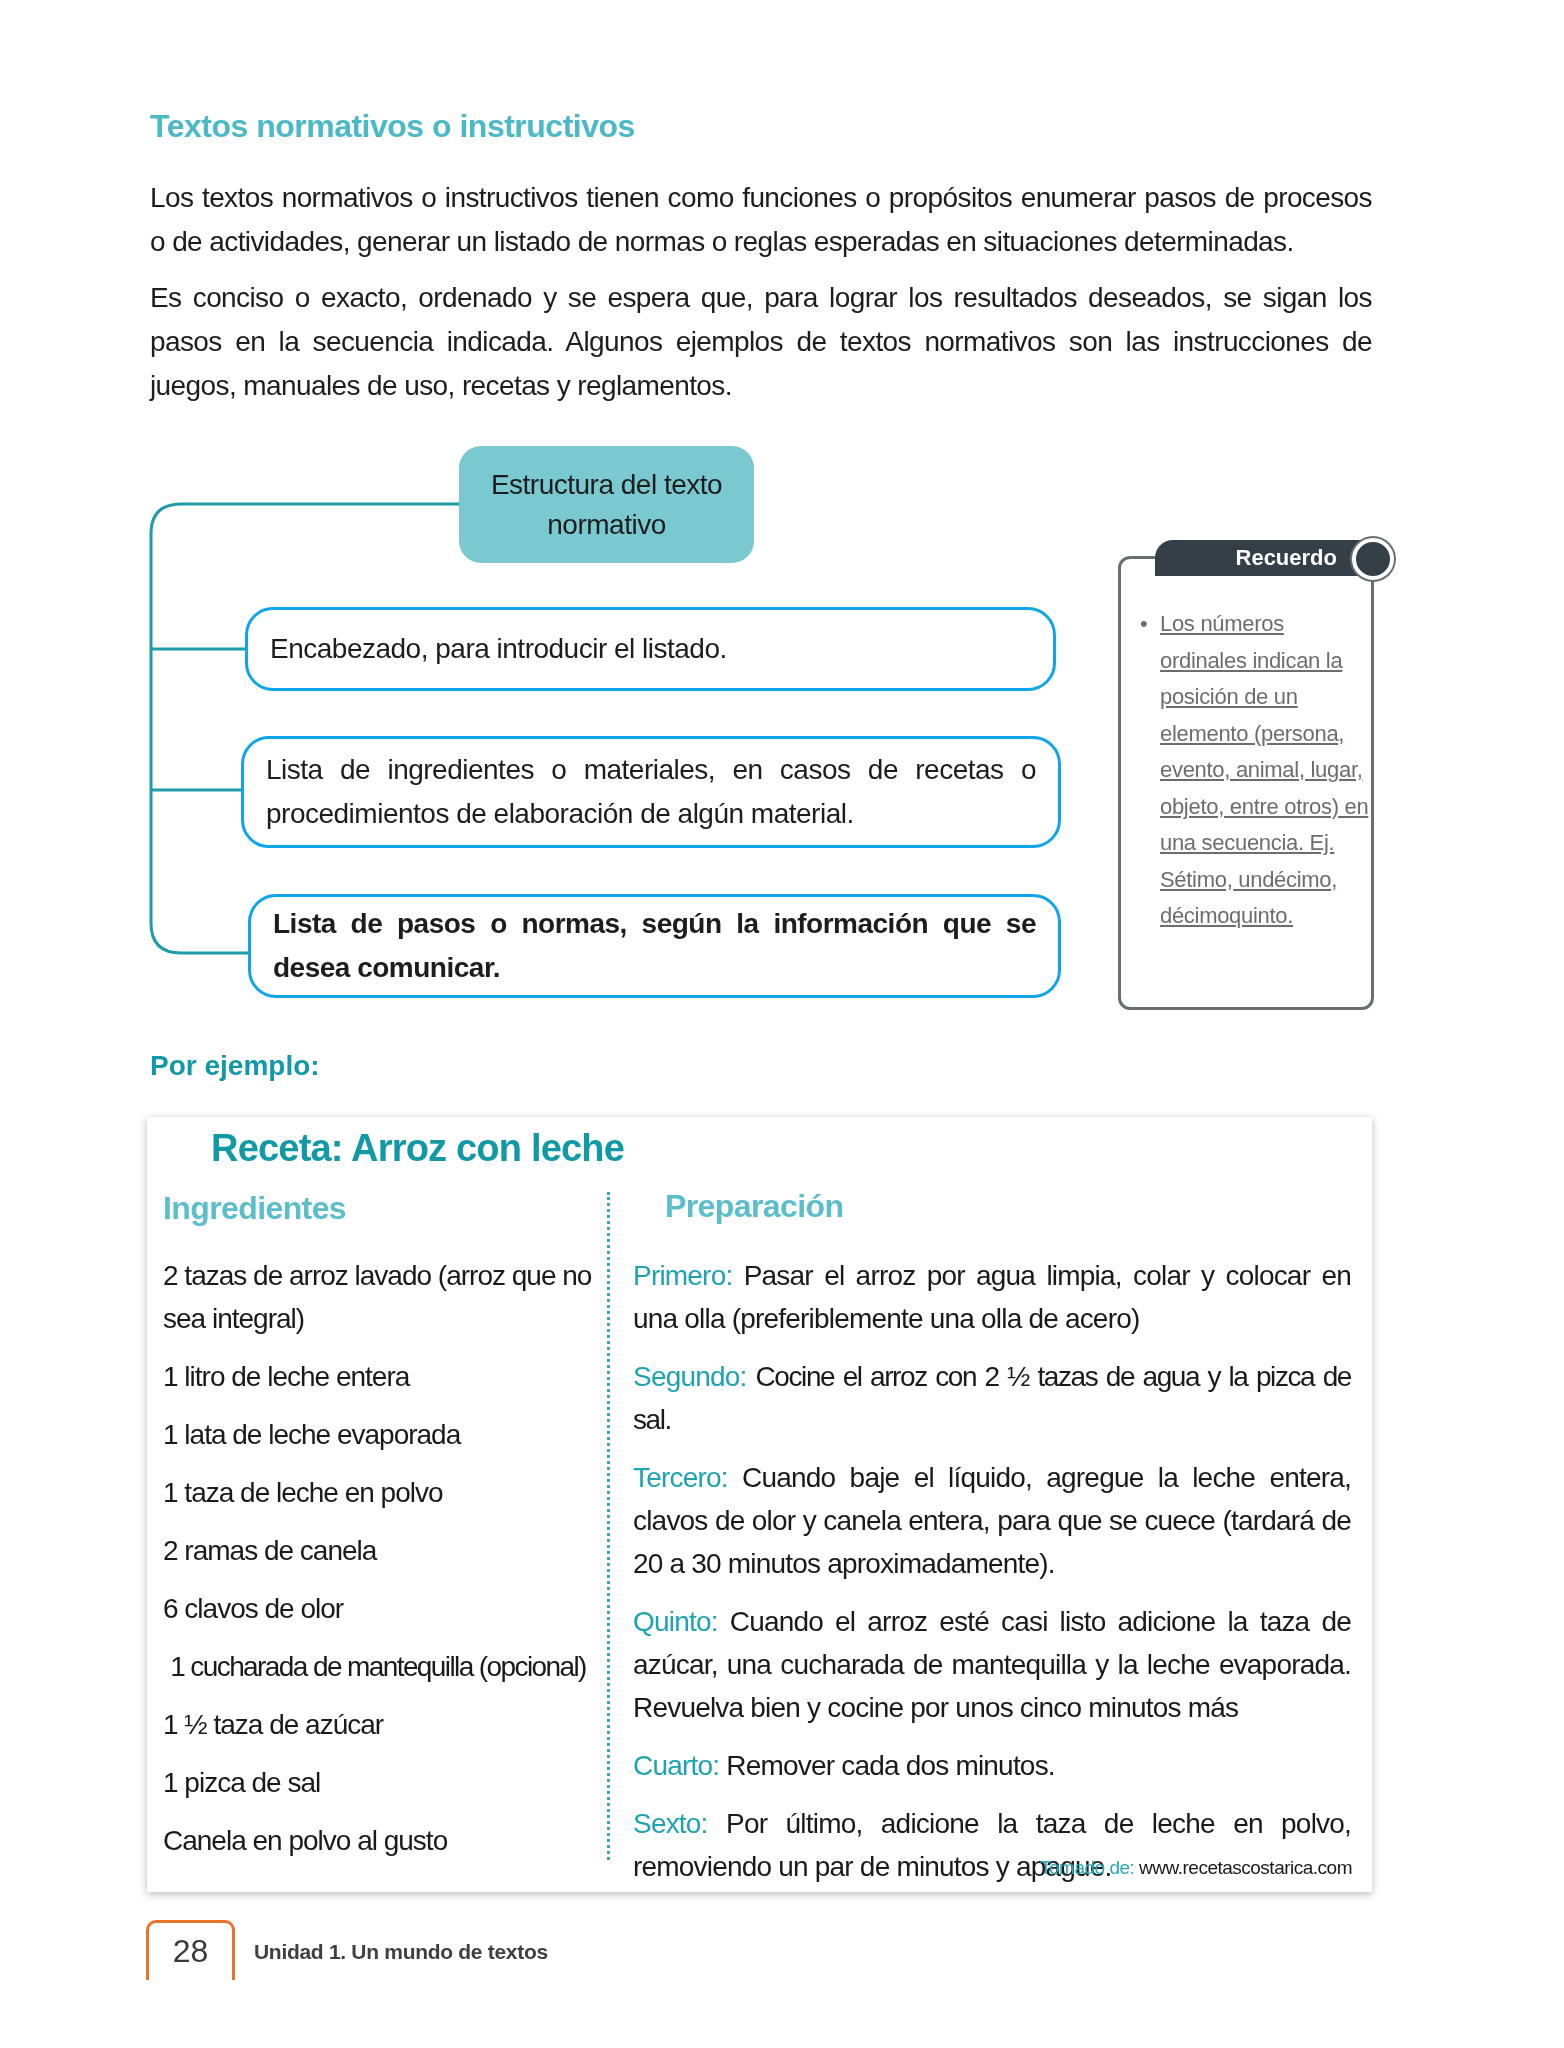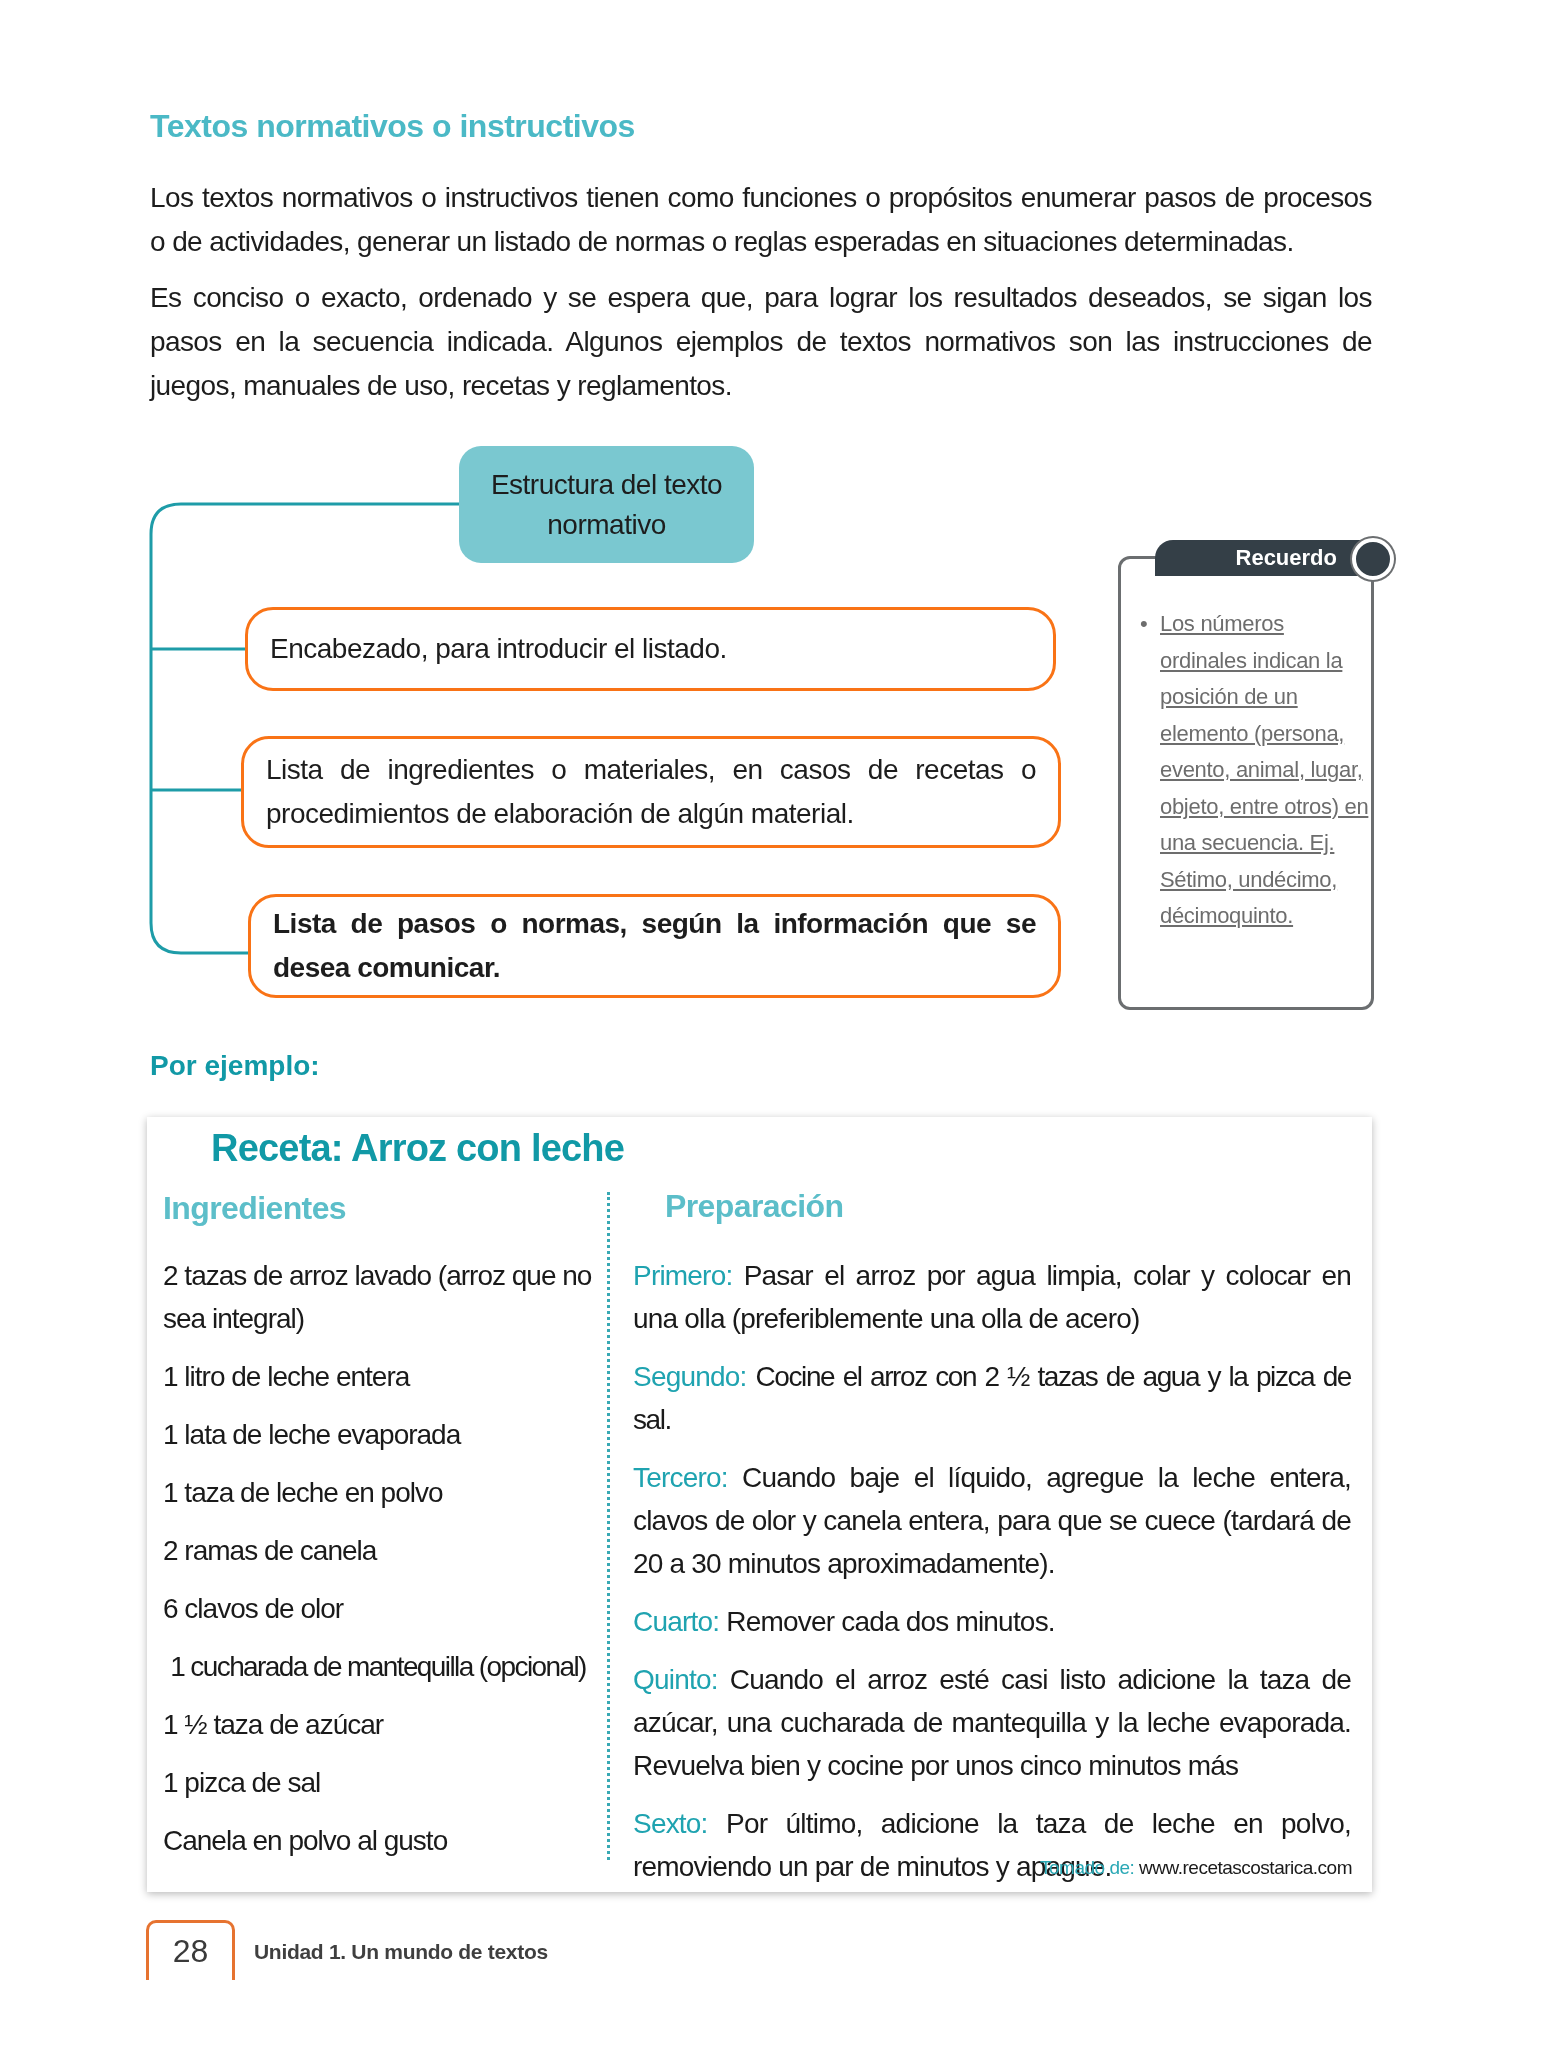--- a/index.html
+++ b/index.html
@@ -7,21 +7,21 @@
          font-family:"Liberation Sans", sans-serif; color:#1a1a1a; }
   .abs { position:absolute; }
   .h-title { left:150px; top:108px; font-size:32px; font-weight:bold; color:#4bb9c6; letter-spacing:-0.5px; }
   .para { left:150px; width:1222px; font-size:28px; line-height:44px; text-align:justify; color:#1d1d1d; letter-spacing:-0.6px; }
   .p1 { top:176px; }
   .p2 { top:276px; }
 
   .root-box { left:459px; top:446px; width:295px; height:117px; background:#7ac8d0; border-radius:22px;
               display:flex; align-items:center; justify-content:center; text-align:center;
               font-size:28px; line-height:40px; color:#1d1d1d; letter-spacing:-0.5px; }
-  .node { border:3px solid #f97316; border-radius:28px; background:#fff; box-sizing:border-box;
+  .node { border:3px solid #0ea5e9; border-radius:28px; background:#fff; box-sizing:border-box;
           display:flex; align-items:center; padding:0 22px 0 22px; font-size:28px; line-height:44px;
           color:#1d1d1d; text-align:justify; letter-spacing:-0.5px; }
   .n1 { left:245px; top:607px; width:811px; height:84px; }
   .n2 { left:241px; top:736px; width:820px; height:112px; }
   .n3 { left:248px; top:894px; width:813px; height:104px;font-weight:bold; }
 
   .recuerdo { left:1118px; top:556px; width:256px; height:454px; border:3px solid #6b6e70; border-radius:12px; box-sizing:border-box; background:#fff; }
   .rec-tab { left:1155px; top:540px; width:232px; height:36px; background:#343f47; border-radius:18px 18px 0 0;
              color:#fff; font-weight:bold; font-size:22px; box-sizing:border-box; padding-right:50px;
              display:flex; align-items:center; justify-content:flex-end; }
@@ -104,22 +104,22 @@
   <div class="it" style="letter-spacing:-1.6px;text-align:center;">1 cucharada de mantequilla (opcional)</div>
   <div class="it">1 ½ taza de azúcar</div>
   <div class="it">1 pizca de sal</div>
   <div class="it">Canela en polvo al gusto</div>
 </div>
 
 <div class="abs prep-list">
   <div class="st"><span class="lbl">Primero:</span> <span>Pasar el arroz por agua limpia, colar y colocar en una olla (preferiblemente una olla de acero)</span></div>
   <div class="st"><span class="lbl">Segundo:</span> <span style="letter-spacing:-1.4px;">Cocine el arroz con 2 ½ tazas de agua y la pizca de sal.</span></div>
   <div class="st"><span class="lbl">Tercero:</span> <span>Cuando baje el líquido, agregue la leche entera, clavos de olor y canela entera, para que se cuece (tardará de 20 a 30 minutos aproximadamente).</span></div>
+  <div class="st"><span class="lbl">Quinto:</span> <span>Cuando el arroz esté casi listo adicione la taza de azúcar, una cucharada de mantequilla y la leche evaporada. Revuelva bien y cocine por unos cinco minutos más</span></div>
   <div class="st"><span class="lbl">Cuarto:</span> <span>Remover cada dos minutos.</span></div>
-  <div class="st"><span class="lbl">Quinto:</span> <span>Cuando el arroz esté casi listo adicione la taza de azúcar, una cucharada de mantequilla y la leche evaporada. Revuelva bien y cocine por unos cinco minutos más</span></div>
   <div class="st"><span class="lbl">Sexto:</span> <span>Por último, adicione la taza de leche en polvo, removiendo un par de minutos y apague.</span></div>
 </div>
 
 <div class="abs source">
   <span class="lbl">Tomado de:</span>
   <span>www.recetascostarica.com</span>
 </div>
 
 <div class="abs page-box">
   <span>28</span>

